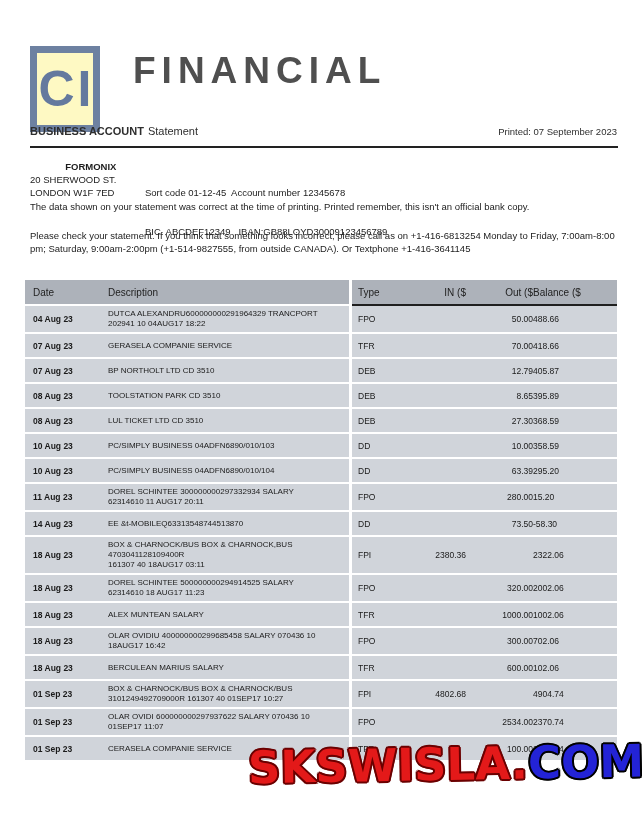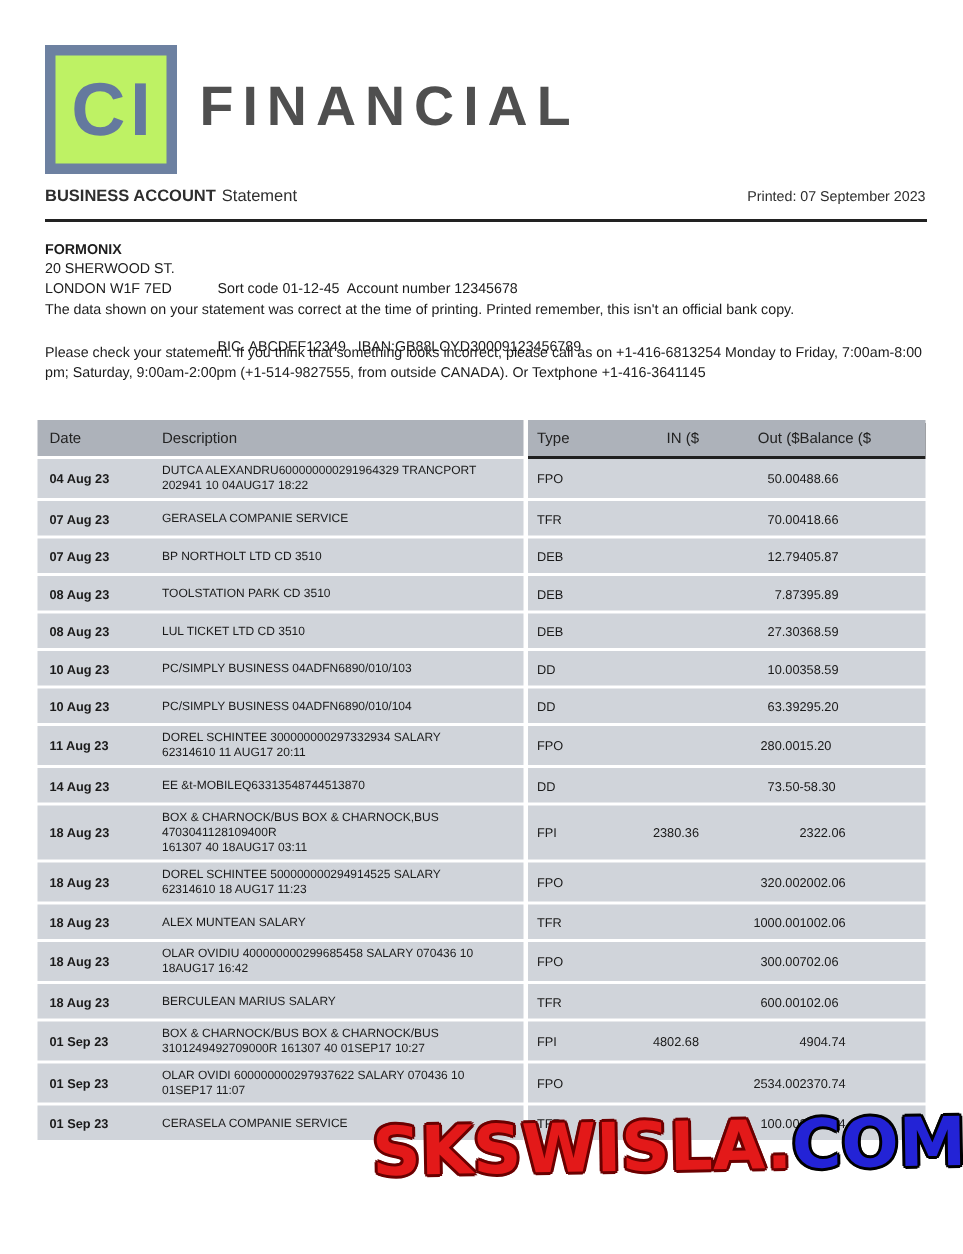--- a/index.html
+++ b/index.html
@@ -6,25 +6,25 @@
   .page{
     position:relative;
     width:642px;height:836px;
     background:#ffffff;
     font-family:"Liberation Sans", sans-serif;
     color:#1a1a1a;
     overflow:hidden;
   }
   
   .logo-box{
-    position:absolute;left:30px;top:30px;
-    width:88px;height:86px;box-sizing:border-box;
+    position:absolute;left:30px;top:46px;
+    width:70px;height:86px;box-sizing:border-box;
     border:7px solid #6d81a1;
     display:flex;align-items:center;justify-content:center;
-    background:#bef264;
+    background:#fef9c3;
   }
   .logo-text{
     font-size:50px;font-weight:bold;color:#64799e;
     letter-spacing:3px;line-height:1;padding-left:3px;
   }
   .brand-name{
     position:absolute;left:133px;top:52px;
     font-size:37px;font-weight:bold;color:#4f4f4f;
     letter-spacing:6px;line-height:1;
   }
@@ -39,21 +39,21 @@
   .printed{font-size:9.5px;color:#2e2e2e;}
   .rule{
     position:absolute;left:30px;top:146px;width:588px;
     border-top:2px solid #222;
   }
   
   .addr{
     position:absolute;left:30px;top:160px;
     font-size:9.5px;line-height:13px;color:#1c1c1c;
   }
-  .addr .holder{font-weight:bold;}
+  .addr .holder{font-weight:bold;text-align:right;}
   .acct{
     position:absolute;left:145px;top:160px;
     font-size:9.5px;line-height:13px;color:#1c1c1c;white-space:pre;
   }
   .note1{
     position:absolute;left:30px;top:201px;width:592px;
     font-size:9.5px;line-height:12.5px;color:#1c1c1c;
   }
   .note2{
     position:absolute;left:30px;top:230px;width:596px;
@@ -180,21 +180,21 @@
     </div>
 
     <div class="trow">
       <div class="blk blk-left">
         <div class="c-date">08 Aug 23</div>
         <div class="c-desc">TOOLSTATION PARK CD 3510</div>
       </div>
       <div class="blk blk-right">
         <div class="c-type">DEB</div>
         <div class="c-in"></div>
-        <div class="c-out">7.87</div>
+        <div class="c-out">8.65</div>
         <div class="c-bal">395.89</div>
       </div>
     </div>
 
     <div class="trow">
       <div class="blk blk-left">
         <div class="c-date">08 Aug 23</div>
         <div class="c-desc">LUL TICKET LTD CD 3510</div>
       </div>
       <div class="blk blk-right">

